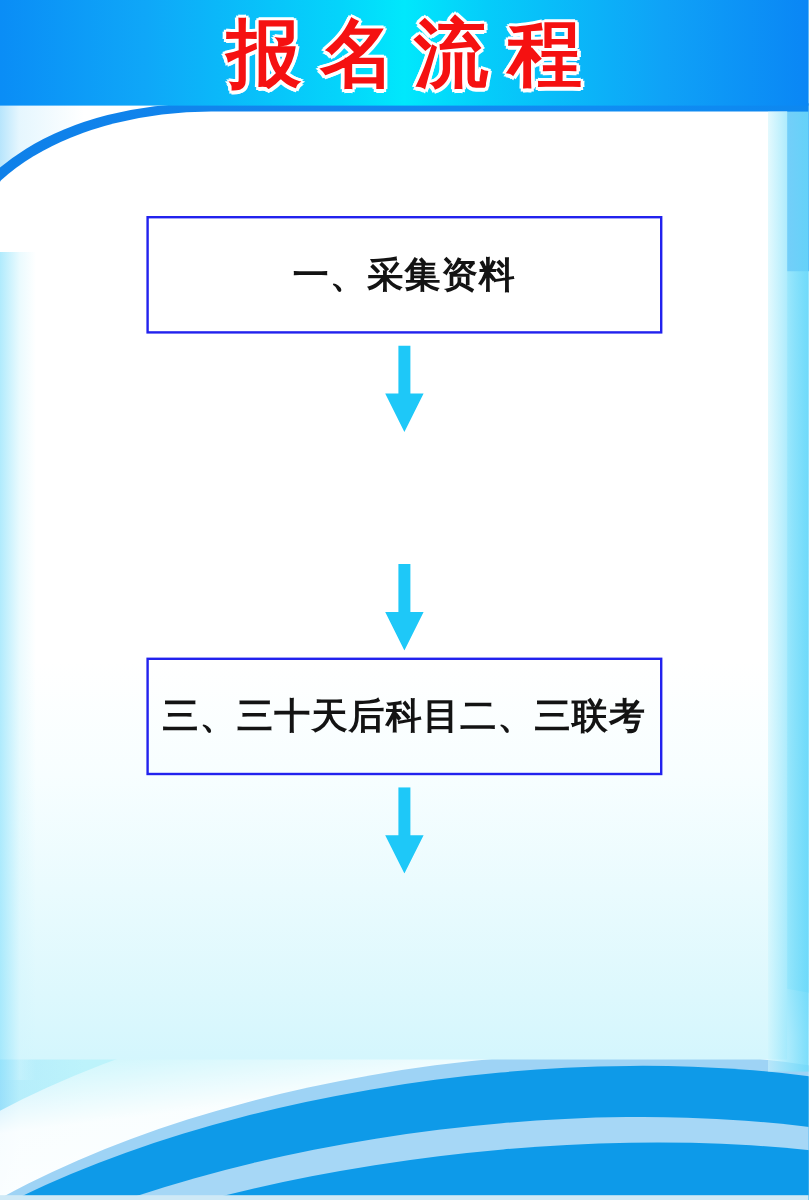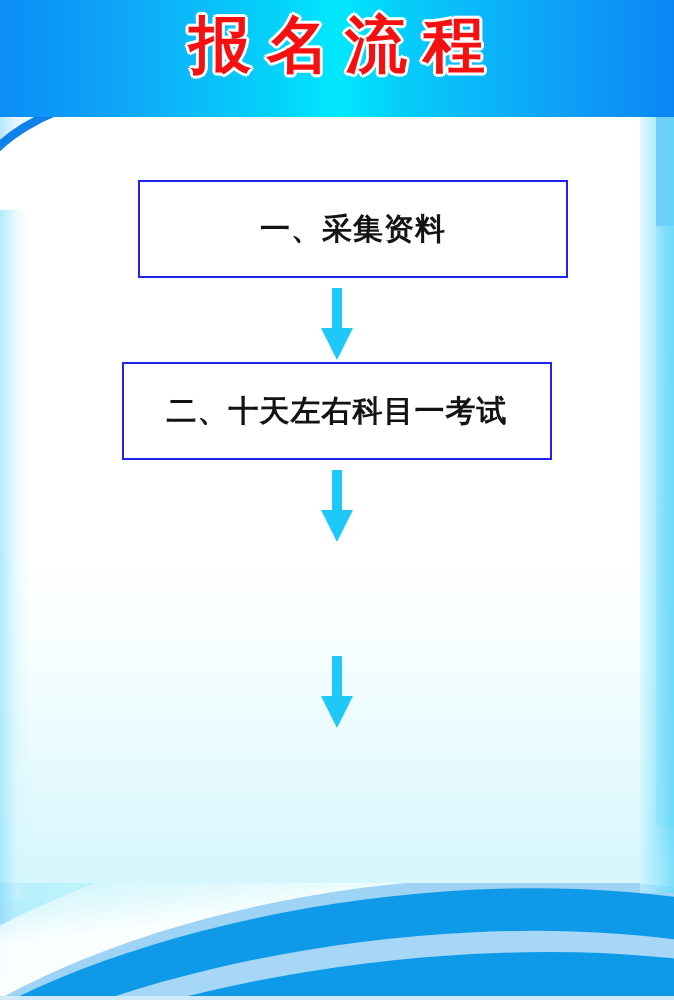--- a/index.html
+++ b/index.html
@@ -45,21 +45,21 @@
         rgba(150,225,250,0.25) 646px,
         rgba(100,215,250,0.60) 660px,
         rgba(70,205,248,0.75) 674px);
   }
 
   
   .header {
     position: absolute;
     left: 0; top: 0;
     width: 674px;
-    height: 117px;
+    height: 88px;
     background: linear-gradient(to right,
                 #0a8df6 0%,
                 #0fa7f8 18%,
                 #04d4fb 42%,
                 #00e8fc 50%,
                 #05cdfa 60%,
                 #0fa2f7 82%,
                 #0a86f5 100%);
   }
   .header-title {
@@ -212,21 +212,21 @@
     justify-content: center;
   }
   .step-label {
     font-family: "DejaVu Sans", "Liberation Sans", sans-serif;
     font-size: 30px;
     font-weight: bold;
     color: #131313;
     letter-spacing: 1px;
     white-space: nowrap;
   }
-  .box-1 { top: 180px; margin-left: 16px; }
+  .box-1 { top: 180px; }
   .box-2 { top: 362px; }
   .box-3 { top: 548px; }
   .box-4 { top: 728px; }
 
   .arrow {
     position: absolute;
     left: 320px;
     width: 34px;
     height: 72px;
   }
@@ -260,28 +260,28 @@
   <div class="flow">
 
     <div class="step-box box-1">
       <span class="step-label">一、采集资料</span>
     </div>
 
     <svg class="arrow arrow-1" viewBox="0 0 34 72">
       <polygon points="12,0 22,0 22,40 33,40 17,72 1,40 12,40" fill="#1ec8f8"></polygon>
     </svg>
 
-    <div class="step-box box-2">
-      <span class="step-label">二、十天左右科目一考试</span>
-    </div>
 
     <svg class="arrow arrow-2" viewBox="0 0 34 72">
       <polygon points="12,0 22,0 22,40 33,40 17,72 1,40 12,40" fill="#1ec8f8"></polygon>
     </svg>
 
+    <div class="step-box box-3">
+      <span class="step-label">三、三十天后科目二、三联考</span>
+    </div>
 
     <svg class="arrow arrow-3" viewBox="0 0 34 72">
       <polygon points="12,0 22,0 22,40 33,40 17,72 1,40 12,40" fill="#1ec8f8"></polygon>
     </svg>
 
 
   </div>
 
   <div class="bottom-hairline"></div>
 

